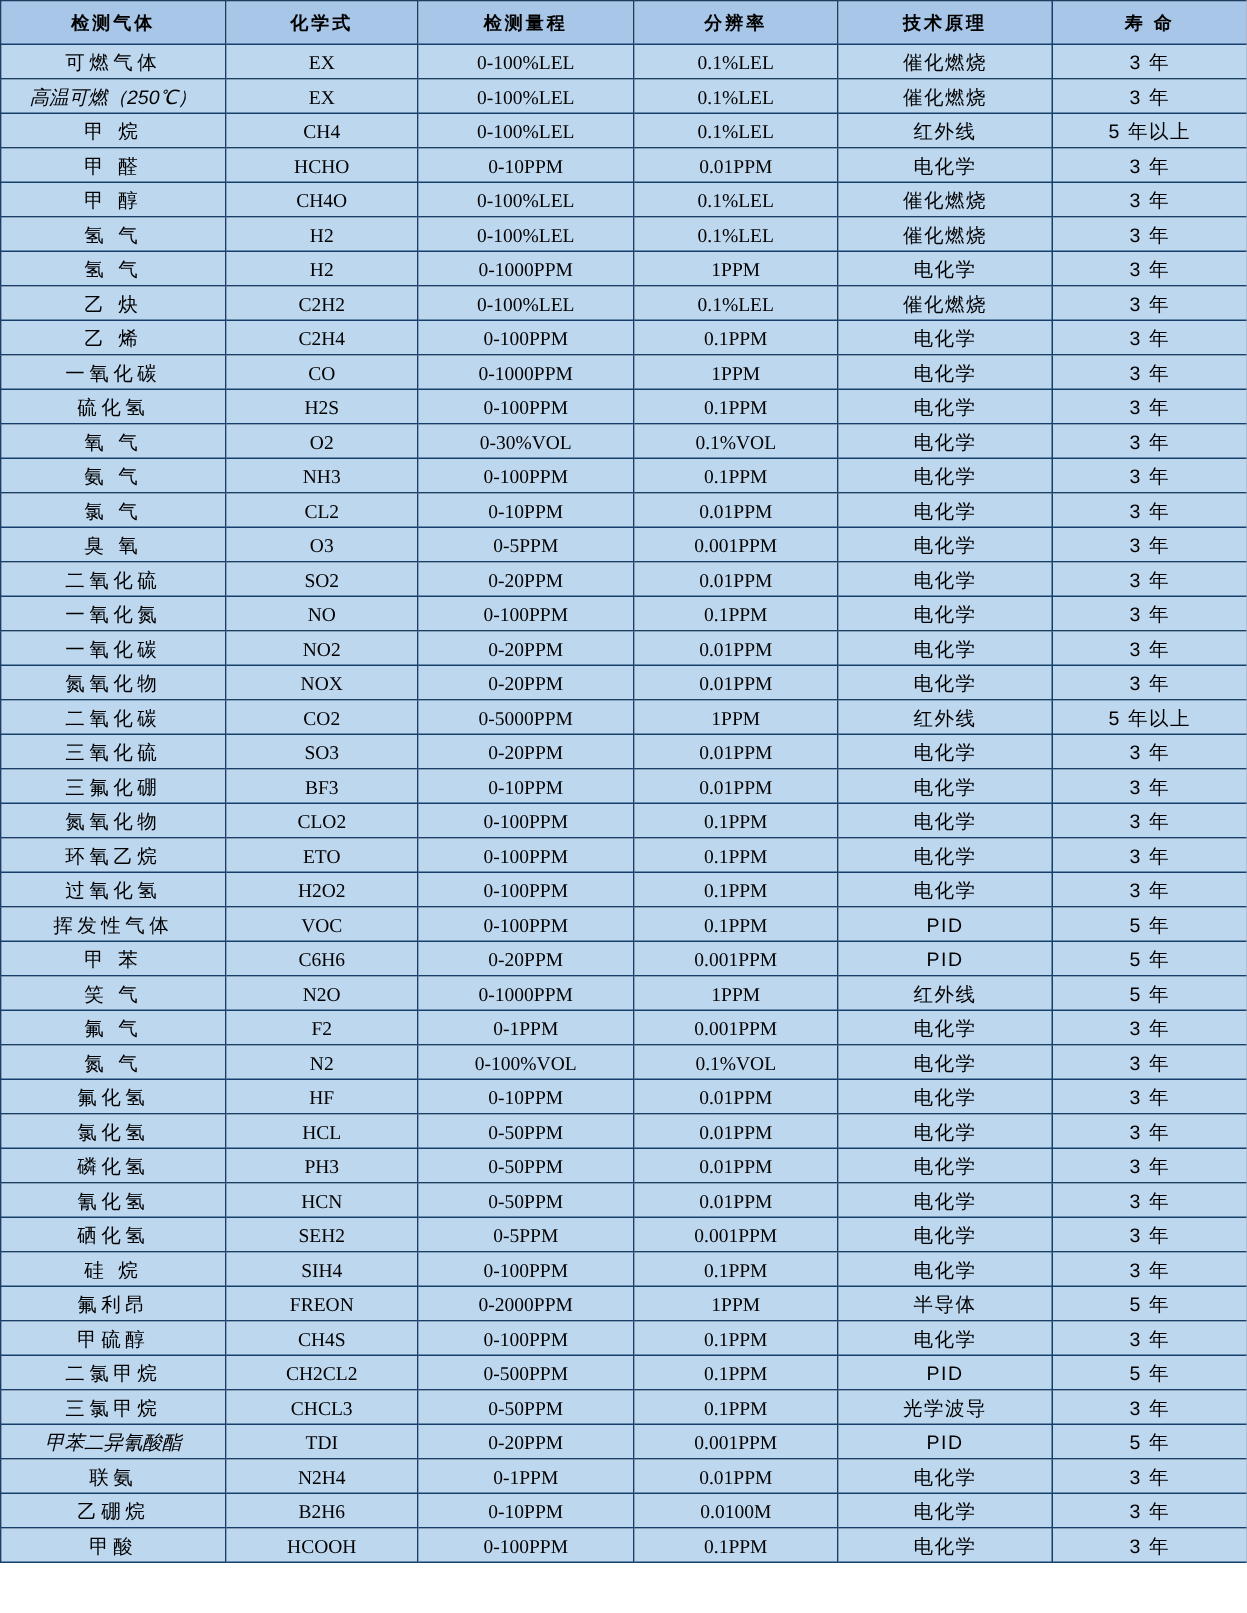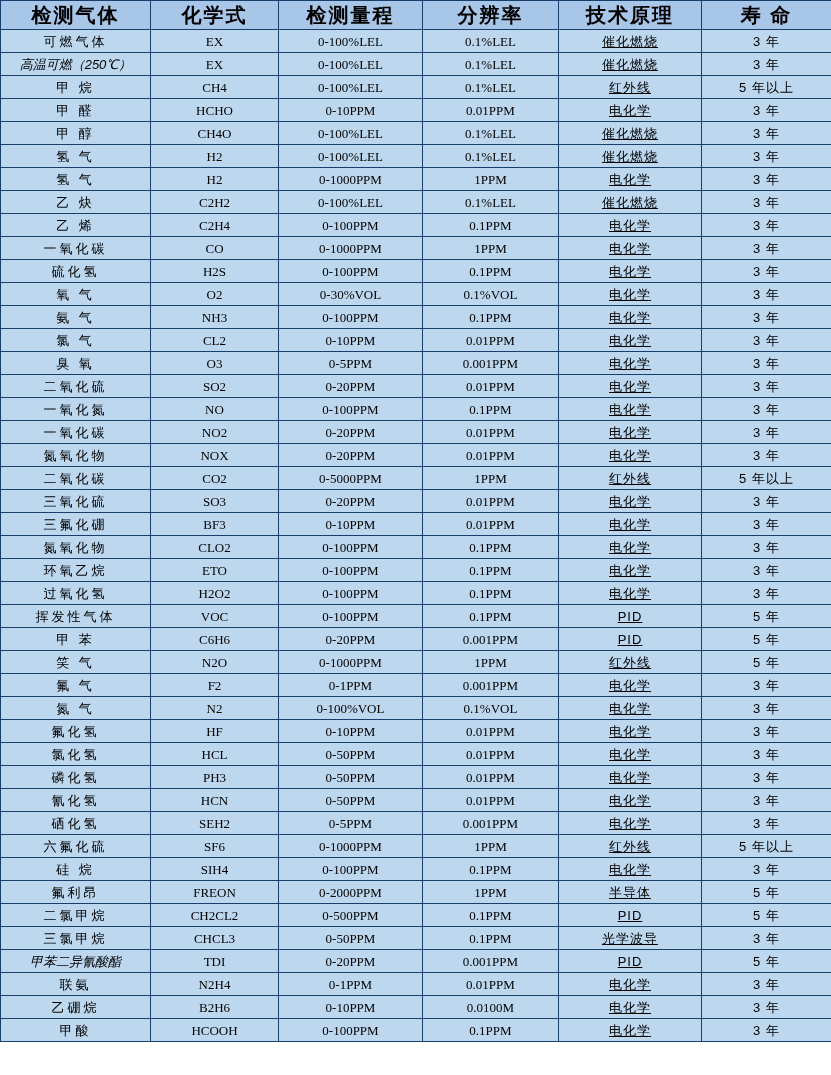--- a/index.html
+++ b/index.html
@@ -39,21 +39,21 @@
     line-height: 1.0;
     height: 20px;
     padding: 1px 2px;
     color: #000000;
     white-space: nowrap;
     overflow: hidden;
   }
   table.gas-table thead th {
     background: #a8c6e8;
     font-weight: bold;
-    font-size: 20px;
+    font-size: 12px;
     height: 26px;
     letter-spacing: 2px;
     margin-left: 45px;
   }
   table.gas-table tbody td {
     background: #bdd7ef;
     font-weight: normal;
   }
   table.gas-table tbody td.name {
     letter-spacing: 3px;
@@ -61,21 +61,20 @@
   }
   table.gas-table tbody td.formula,
   table.gas-table tbody td.range,
   table.gas-table tbody td.res {
     font-family: "Liberation Serif", serif;
     font-size: 13px;
     letter-spacing: 0px;
   }
   table.gas-table tbody td.tech {
     letter-spacing: 1px;
-    text-decoration: underline;
   }
   table.gas-table tbody td.life {
     letter-spacing: 1px;
   }
   table.gas-table tbody td.name-tight {
     letter-spacing: 0px;
     font-style: italic;
   }
 </style>
 </head>
@@ -376,44 +375,44 @@
         </tr>
         <tr>
           <td class="name">硒化氢</td>
           <td class="formula">SEH2</td>
           <td class="range">0-5PPM</td>
           <td class="res">0.001PPM</td>
           <td class="tech">电化学</td>
           <td class="life">3 年</td>
         </tr>
         <tr>
-          <td class="name">六氟化硫</td>
-          <td class="formula">SF6</td>
-          <td class="range">0-1000PPM</td>
-          <td class="res">1PPM</td>
-          <td class="tech">红外线</td>
-          <td class="life">5 年以上</td>
-        </tr>
-        <tr>
           <td class="name">硅 烷</td>
           <td class="formula">SIH4</td>
           <td class="range">0-100PPM</td>
           <td class="res">0.1PPM</td>
           <td class="tech">电化学</td>
           <td class="life">3 年</td>
         </tr>
         <tr>
           <td class="name">氟利昂</td>
           <td class="formula">FREON</td>
           <td class="range">0-2000PPM</td>
           <td class="res">1PPM</td>
           <td class="tech">半导体</td>
           <td class="life">5 年</td>
         </tr>
         <tr>
+          <td class="name">甲硫醇</td>
+          <td class="formula">CH4S</td>
+          <td class="range">0-100PPM</td>
+          <td class="res">0.1PPM</td>
+          <td class="tech">电化学</td>
+          <td class="life">3 年</td>
+        </tr>
+        <tr>
           <td class="name">二氯甲烷</td>
           <td class="formula">CH2CL2</td>
           <td class="range">0-500PPM</td>
           <td class="res">0.1PPM</td>
           <td class="tech">PID</td>
           <td class="life">5 年</td>
         </tr>
         <tr>
           <td class="name">三氯甲烷</td>
           <td class="formula">CHCL3</td>

